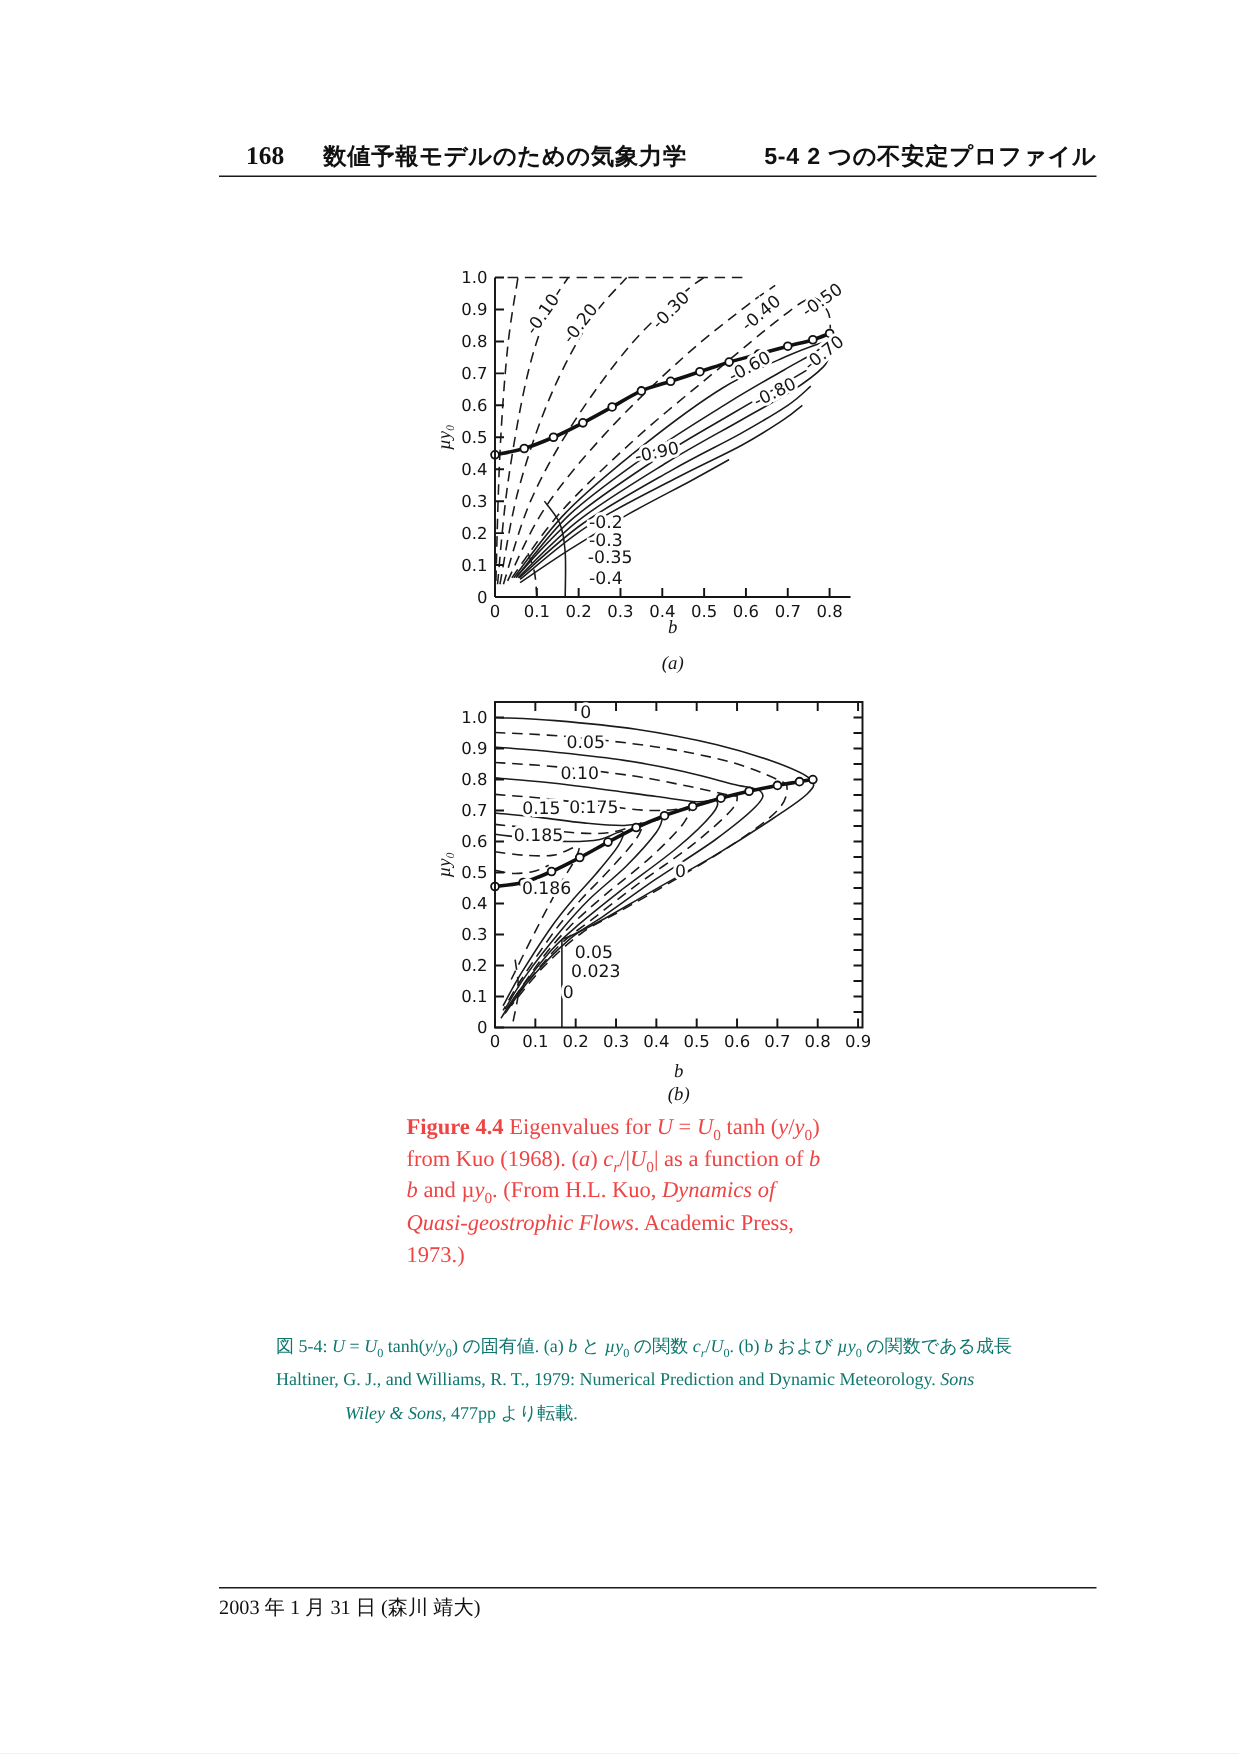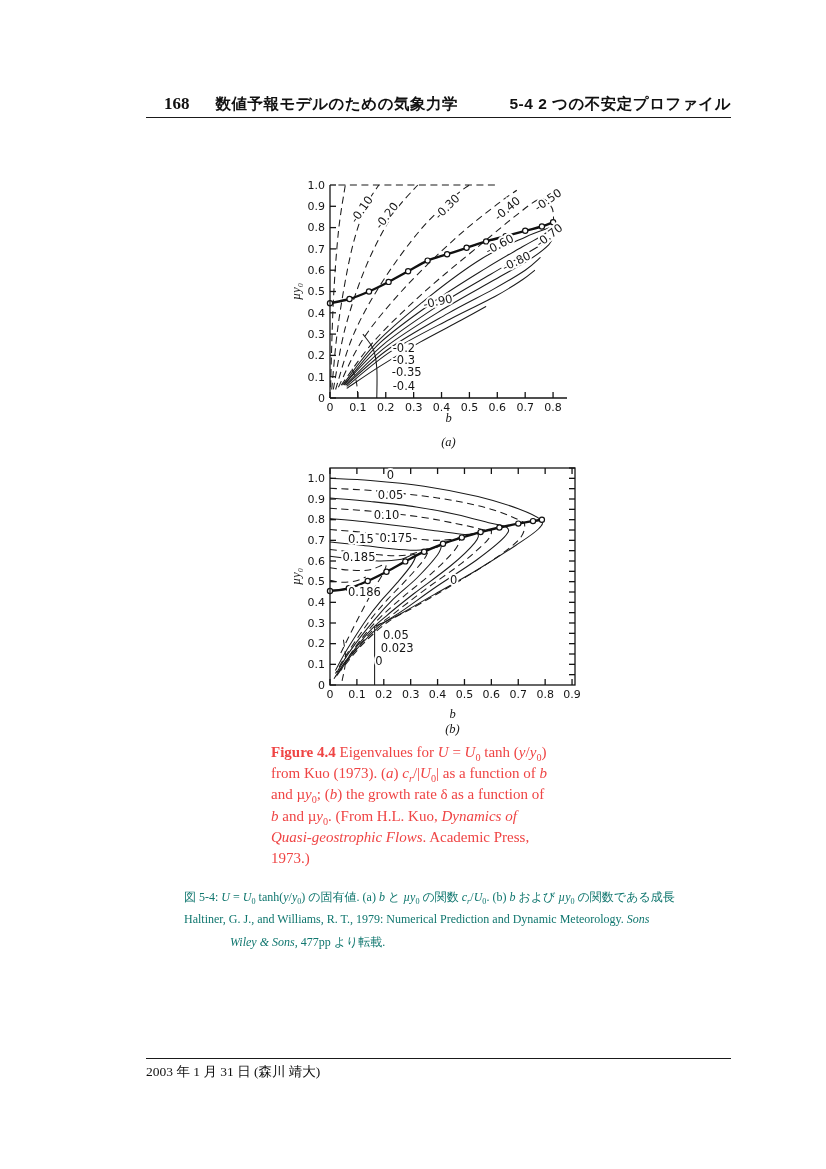--- a/index.html
+++ b/index.html
@@ -246,22 +246,21 @@
       <text x="112.9" y="183.5" class="clab">0.05</text>
       <text x="114.2" y="196.5" class="clab">0.023</text>
       <text x="95.9" y="210.4" class="clab">0</text>
       <text transform="translate(17 121.5) rotate(-90)" class="ylab">µy₀</text>
       <text x="169.5" y="263" class="xlab">b</text>
       <text x="169.5" y="278" class="sublab">(b)</text>
     </svg>
 
   <div id="fig-cap">
       <div class="cap-line"><span style="font-weight: bold;">Figure 4.4 </span><span>Eigenvalues for </span><span style="font-style: italic;">U</span><span> = </span><span style="font-style: italic;">U</span><sub>0</sub><span> tanh (</span><span style="font-style: italic;">y</span><span>/</span><span style="font-style: italic;">y</span><sub>0</sub><span>)</span></div>
-      <div class="cap-line"><span>from Kuo (1973). (</span><span style="font-style: italic;">a</span><span>) </span><span style="font-style: italic;">c</span><sub style="font-style: italic;">r</sub><span>/|</span><span style="font-style: italic;">U</span><sub>0</sub><span>| as a function of </span><span style="font-style: italic;">b</span></div>
-      <div class="cap-line"><span>and µ</span><span style="font-style: italic;">y</span><sub>0</sub><span>; (</span><span style="font-style: italic;">b</span><span>) the growth rate δ as a function of</span></div>
+      <div class="cap-line"><span>from Kuo (1968). (</span><span style="font-style: italic;">a</span><span>) </span><span style="font-style: italic;">c</span><sub style="font-style: italic;">r</sub><span>/|</span><span style="font-style: italic;">U</span><sub>0</sub><span>| as a function of </span><span style="font-style: italic;">b</span></div>
       <div class="cap-line"><span style="font-style: italic;">b</span><span> and µ</span><span style="font-style: italic;">y</span><sub>0</sub><span>. (From H.L. Kuo, </span><span style="font-style: italic;">Dynamics of</span></div>
       <div class="cap-line"><span style="font-style: italic;">Quasi-geostrophic Flows</span><span>. Academic Press,</span></div>
       <div class="cap-line"><span>1973.)</span></div>
     </div>
 
   <div id="jp-cap">
       <div class="cap-line"><span>図 5-4: </span><span style="font-style: italic;">U</span><span> = </span><span style="font-style: italic;">U</span><sub>0</sub><span> tanh(</span><span style="font-style: italic;">y</span><span>/</span><span style="font-style: italic;">y</span><sub>0</sub><span>) の固有値. (a) </span><span style="font-style: italic;">b</span><span> と </span><span style="font-style: italic;">µy</span><sub>0</sub><span> の関数 </span><span style="font-style: italic;">c</span><sub style="font-style: italic;">r</sub><span>/</span><span style="font-style: italic;">U</span><sub>0</sub><span>. (b) </span><span style="font-style: italic;">b</span><span> および </span><span style="font-style: italic;">µy</span><sub>0</sub><span> の関数である成長</span></div>
       <div class="cap-line"><span>Haltiner, G. J., and Williams, R. T., 1979: Numerical Prediction and Dynamic Meteorology. </span><span style="font-style: italic;">Sons</span></div>
       <div class="cap-line"><span style="font-style: italic; margin-left: 46px;">Wiley &amp; Sons</span><span>, 477pp より転載.</span></div>
     </div>

